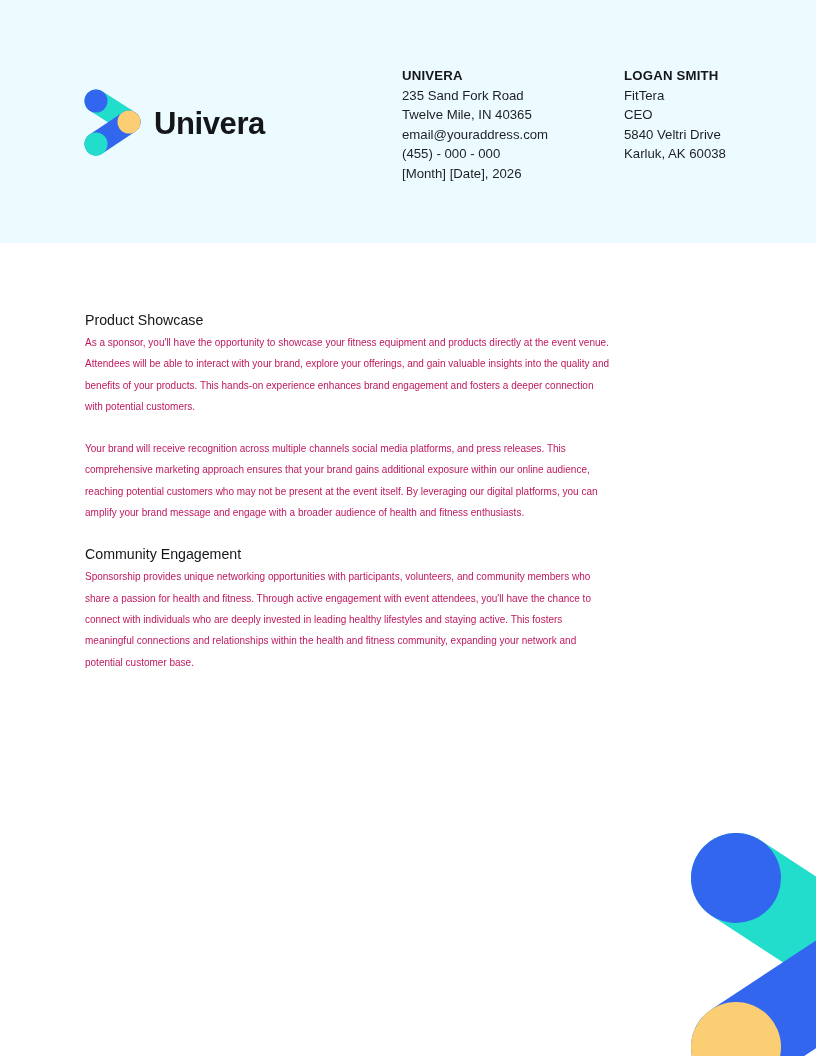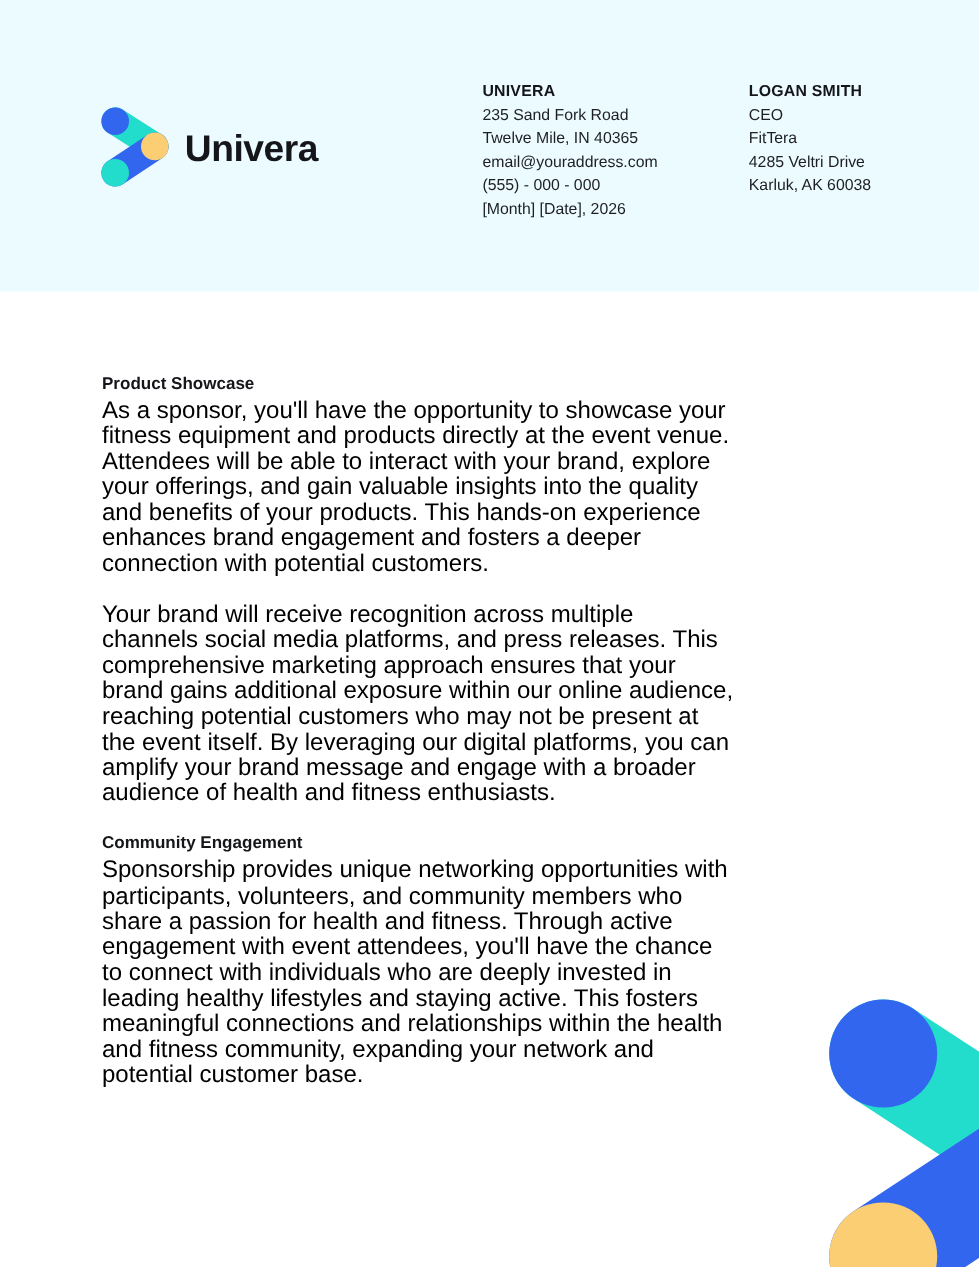--- a/index.html
+++ b/index.html
@@ -81,29 +81,29 @@
   .body-area {
     position: absolute;
     left: 85px;
     top: 310px;
     width: 527px;
   }
   .section { margin-bottom: 21px; }
   .section:last-child { margin-bottom: 0; }
   .section-title {
     font-size: 14.2px;
-    font-weight: bold;
+    font-weight: normal;
     color: #15161a;
     line-height: 21px;
     margin-bottom: 1px;
   }
   .section-body {
-    font-size: 20px;
+    font-size: 10px;
     line-height: 21.3px;
-    color: #000000;
+    color: #be185d;
     text-align: left;
   }
 
   
   .deco-chevron {
     position: absolute;
     left: 690px;
     top: 832px;
     width: 230px;
     height: 230px;
@@ -133,29 +133,29 @@
           </svg>
         </div>
         <div class="logo-word">Univera</div>
       </div>
 
       <div class="addr-block addr-sender">
         <div class="addr-name addr-line">UNIVERA</div>
         <div class="addr-line">235 Sand Fork Road</div>
         <div class="addr-line">Twelve Mile, IN 40365</div>
         <div class="addr-line">email@youraddress.com</div>
-        <div class="addr-line">(555) - 000 - 000</div>
+        <div class="addr-line">(455) - 000 - 000</div>
         <div class="addr-line">[Month] [Date], 2026</div>
       </div>
 
       <div class="addr-block addr-recipient">
         <div class="addr-name addr-line">LOGAN SMITH</div>
+        <div class="addr-line">FitTera</div>
         <div class="addr-line">CEO</div>
-        <div class="addr-line">FitTera</div>
-        <div class="addr-line">4285 Veltri Drive</div>
+        <div class="addr-line">5840 Veltri Drive</div>
         <div class="addr-line">Karluk, AK 60038</div>
       </div>
 
     </div>
   </div>
 
   <div class="body-area">
 
     <div class="section">
       <div class="section-title">Product Showcase</div>

